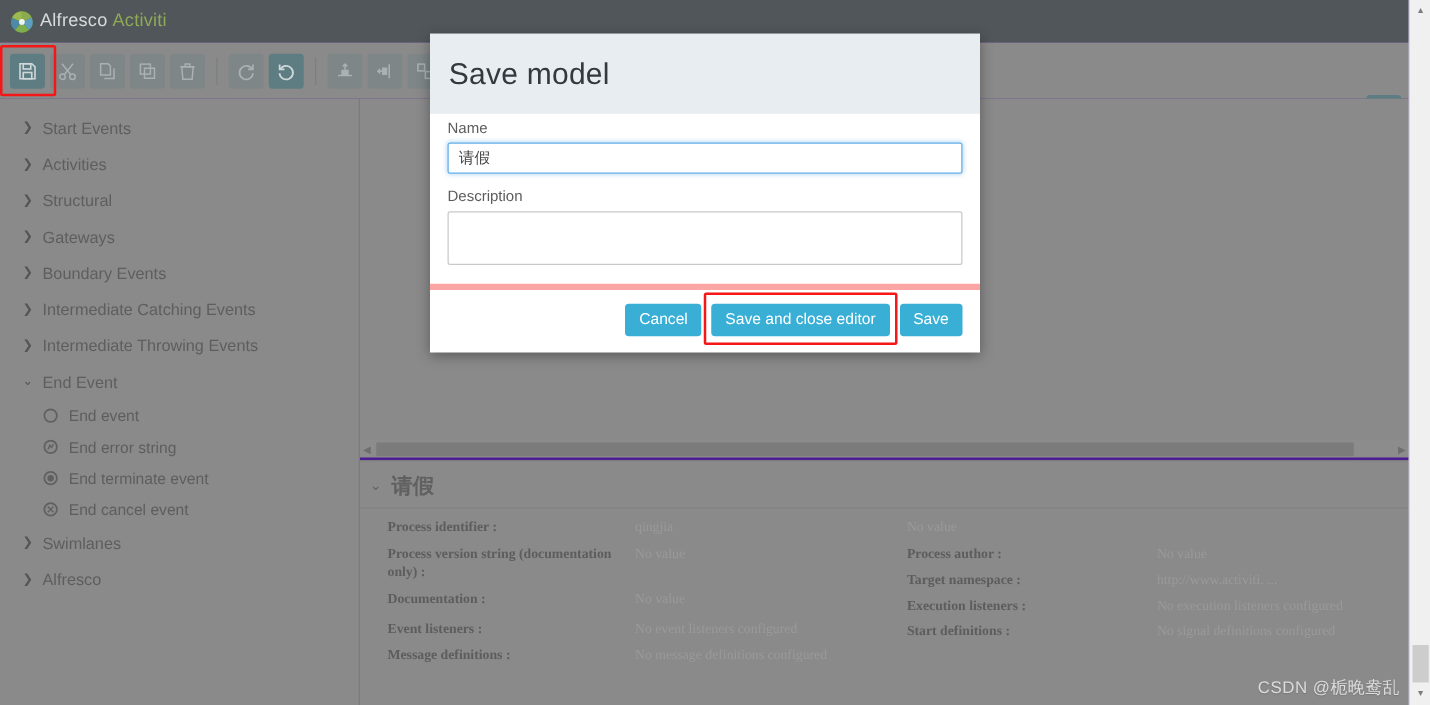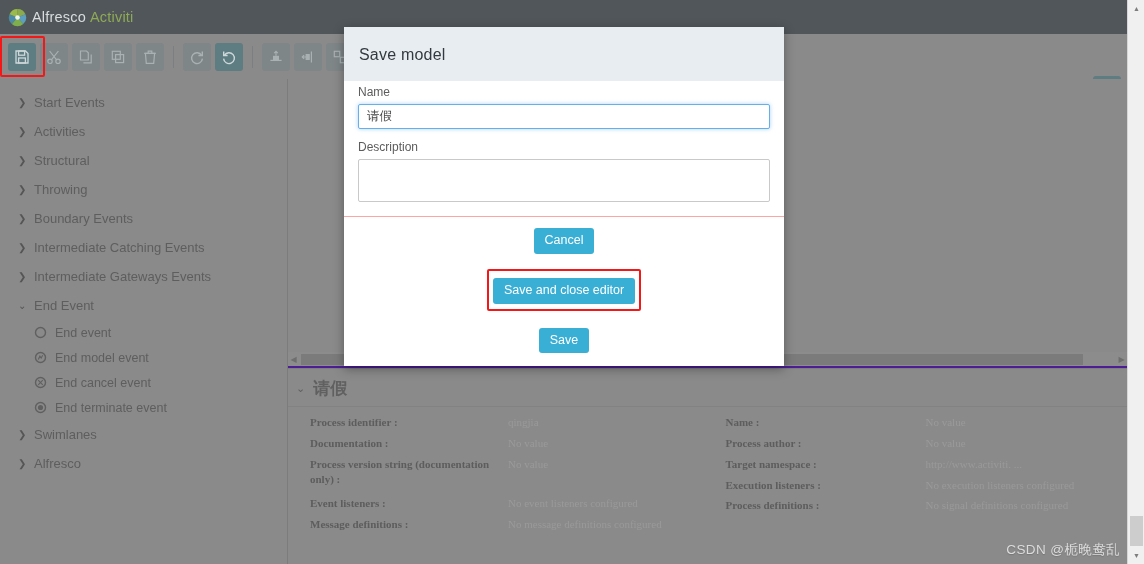--- a/index.html
+++ b/index.html
@@ -131,44 +131,43 @@
   
   .modal {
     position: absolute; left: 344px; top: 27px; width: 440px;
     background: #ffffff;
     box-shadow: 0 3px 10px rgba(0,0,0,.35);
   }
   .modal-head {
     background: #e8edf1; padding: 19px 15px 17px 15px;
   }
   .modal-title {
-    font-size: 16px; color: #333a3f; font-weight: normal; letter-spacing: .2px;
+    font-size: 24px; color: #333a3f; font-weight: normal; letter-spacing: .2px;
   }
   .modal-body { padding: 4px 14px 10px 14px; }
   .field-label { font-size: 12px; color: #5c5c5c; margin-bottom: 5px; }
   .text-input {
     width: 100%; height: 25px; padding: 3px 8px;
     border: 1px solid #66afe9; border-radius: 2px;
     font-size: 12.5px; color: #444; outline: none;
     box-shadow: 0 0 4px rgba(102,175,233,.55);
     font-family: "Liberation Sans", "DejaVu Sans", sans-serif;
   }
   .field-spacer { height: 11px; }
   .textarea {
     width: 100%; height: 43px; padding: 4px 8px;
     border: 1px solid #c9c9c9; border-radius: 2px;
     font-size: 12.5px; color: #444; outline: none; resize: none;
     font-family: "Liberation Sans", "DejaVu Sans", sans-serif;
   }
   .modal-foot {
-    border-top: 1px solid #fca5a5;
+    border-top: 5px solid #fca5a5;
     padding: 11px 14px 13px 14px;
-    display: flex; justify-content: flex-end; align-items: center; gap: 24px;
+    display: flex; justify-content: flex-end; align-items: center; gap: 8px;
     position: relative;
-    flex-direction: column;
   }
   .btn {
     background: #39afd6; color: #ffffff; border: none; border-radius: 3px;
     font-size: 12.5px; padding: 6px 11px; line-height: 1.1;
     font-family: "Liberation Sans", "DejaVu Sans", sans-serif;
   }
   .btn-wrap { position: relative; display: inline-block; }
   .btn-wrap .redbox { left: -6px; top: -9px; right: -6px; bottom: -7px; }
 
   
@@ -302,36 +301,36 @@
         <span>Activities</span>
       </div>
 
       <div class="pal-group">
         <span class="chev">❯</span>
         <span>Structural</span>
       </div>
 
       <div class="pal-group">
         <span class="chev">❯</span>
-        <span>Throwing</span>
+        <span>Gateways</span>
       </div>
 
       <div class="pal-group">
         <span class="chev">❯</span>
         <span>Boundary Events</span>
       </div>
 
       <div class="pal-group">
         <span class="chev">❯</span>
         <span>Intermediate Catching Events</span>
       </div>
 
       <div class="pal-group">
         <span class="chev">❯</span>
-        <span>Intermediate Gateways Events</span>
+        <span>Intermediate Throwing Events</span>
       </div>
 
       <div class="pal-group">
         <span class="chev">⌄</span>
         <span>End Event</span>
       </div>
 
       <div class="pal-item">
         <span class="ev-icon">
           <svg viewBox="0 0 13 13" width="13" height="13">
@@ -341,43 +340,43 @@
         <span>End event</span>
       </div>
 
       <div class="pal-item">
         <span class="ev-icon">
           <svg viewBox="0 0 13 13" width="13" height="13">
             <circle cx="6.5" cy="6.5" r="5" fill="none" stroke="#606060" stroke-width="1.4"></circle>
             <path d="M4.3 8.6l1.6-3.4 1.3 1.8 1.5-2.7" fill="none" stroke="#606060" stroke-width="1.1"></path>
           </svg>
         </span>
-        <span>End model event</span>
+        <span>End error string</span>
+      </div>
+
+      <div class="pal-item">
+        <span class="ev-icon">
+          <svg viewBox="0 0 13 13" width="13" height="13">
+            <circle cx="6.5" cy="6.5" r="5" fill="none" stroke="#606060" stroke-width="1.4"></circle>
+            <circle cx="6.5" cy="6.5" r="2.6" fill="#606060"></circle>
+          </svg>
+        </span>
+        <span>End terminate event</span>
       </div>
 
       <div class="pal-item">
         <span class="ev-icon">
           <svg viewBox="0 0 13 13" width="13" height="13">
             <circle cx="6.5" cy="6.5" r="5" fill="none" stroke="#606060" stroke-width="1.4"></circle>
             <path d="M4.2 4.2l4.6 4.6M8.8 4.2l-4.6 4.6" stroke="#606060" stroke-width="1.1"></path>
           </svg>
         </span>
         <span>End cancel event</span>
       </div>
 
-      <div class="pal-item">
-        <span class="ev-icon">
-          <svg viewBox="0 0 13 13" width="13" height="13">
-            <circle cx="6.5" cy="6.5" r="5" fill="none" stroke="#606060" stroke-width="1.4"></circle>
-            <circle cx="6.5" cy="6.5" r="2.6" fill="#606060"></circle>
-          </svg>
-        </span>
-        <span>End terminate event</span>
-      </div>
-
       <div class="pal-group">
         <span class="chev">❯</span>
         <span>Swimlanes</span>
       </div>
 
       <div class="pal-group">
         <span class="chev">❯</span>
         <span>Alfresco</span>
       </div>
     </div>
@@ -398,56 +397,55 @@
         <span>请假</span>
       </div>
       <div class="props-body">
 
         <div class="props-col">
           <div class="prow">
             <span class="pkey">Process identifier :</span>
             <span class="pval">qingjia</span>
           </div>
           <div class="prow">
+            <span class="pkey">Process version string (documentation only) :</span>
+            <span class="pval">No value</span>
+          </div>
+          <div class="prow">
             <span class="pkey">Documentation :</span>
-            <span class="pval">No value</span>
-          </div>
-          <div class="prow">
-            <span class="pkey">Process version string (documentation only) :</span>
             <span class="pval">No value</span>
           </div>
           <div class="prow gap">
             <span class="pkey">Event listeners :</span>
             <span class="pval">No event listeners configured</span>
           </div>
           <div class="prow">
             <span class="pkey">Message definitions :</span>
             <span class="pval">No message definitions configured</span>
           </div>
         </div>
 
         <div class="props-col right">
           <div class="prow">
-            <span class="pkey">Name :</span>
             <span class="pval">No value</span>
           </div>
           <div class="prow">
             <span class="pkey">Process author :</span>
             <span class="pval">No value</span>
           </div>
           <div class="prow">
             <span class="pkey">Target namespace :</span>
             <span class="pval">http://www.activiti. ...</span>
           </div>
           <div class="prow">
             <span class="pkey">Execution listeners :</span>
             <span class="pval">No execution listeners configured</span>
           </div>
           <div class="prow">
-            <span class="pkey">Process definitions :</span>
+            <span class="pkey">Start definitions :</span>
             <span class="pval">No signal definitions configured</span>
           </div>
         </div>
 
       </div>
     </div>
 
   </div>
 
   <div class="modal">

